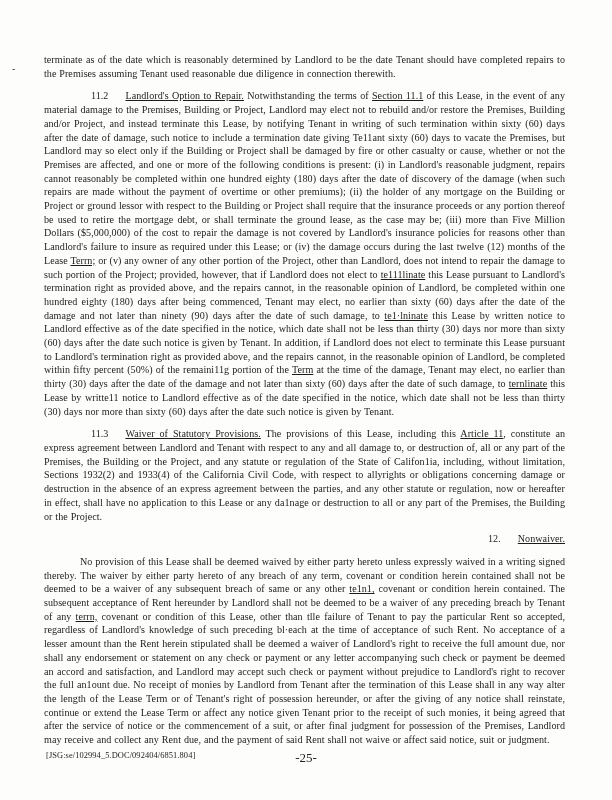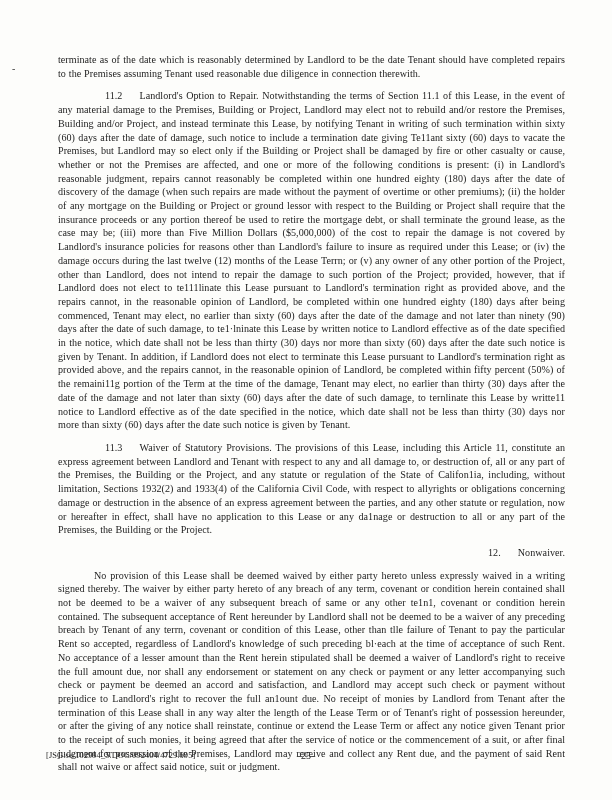--- a/index.html
+++ b/index.html
@@ -15,49 +15,49 @@
   }
   .content {
     position:absolute; left:44px; top:53px; width:521px;
     color:#1c1c1c;
     font-size:10.1px;
     line-height:13.7px;
     text-align:justify;
     letter-spacing:0.04px;
     word-spacing:0.3px;
   }
-  .content p { margin:0 0 9px 14px; }
+  .content p { margin:0 0 9px 0; }
   .p-cont    { }
   .p-section { text-indent:47px; }
   .p-heading { text-indent:10px; text-align:right; margin:3px 0 12px 0; }
   .p-body    { text-indent:36px; margin-bottom:0; }
-  .u   { text-underline-offset:1px; }
+  .u   { text-decoration:underline; text-underline-offset:1px; }
   .gap { display:inline-block; width:17px; }
   .margin-mark {
     position:absolute; left:12px; top:63px;
     font-size:10px; color:#3a3a3a;
   }
   .footer-docref {
     position:absolute; left:46px; top:751px;
     font-size:8.4px; color:#222; letter-spacing:0.1px;
   }
   .footer-page {
     position:absolute; left:0; top:750px; width:612px;
-    text-align:center; font-size:10px; color:#222;
+    text-align:center; font-size:13px; color:#222;
   }
 </style>
 </head>
 <body style="background: rgb(253, 253, 251);">
 
 <div class="page">
   <span class="margin-mark">-</span>
 
   <main class="content" style="color: rgb(28, 28, 28);">
       <p class="p-cont"><span>terminate as of the date which is reasonably determined by Landlord to be the date Tenant should have completed repairs to the Premises assuming Tenant used reasonable due diligence in connection therewith.</span></p>
       <p class="p-section"><span>11.2</span><span class="gap"></span><span class="u">Landlord's Option to Repair.</span><span>  Notwithstanding the terms of </span><span class="u">Section 11.1</span><span> of this Lease, in the event of any material damage to the Premises, Building or Project, Landlord may elect not to rebuild and/or restore the Premises, Building and/or Project, and instead terminate this Lease, by notifying Tenant in writing of such termination within sixty (60) days after the date of damage, such notice to include a termination date giving Te11ant sixty (60) days to vacate the Premises, but Landlord may so elect only if the Building or Project shall be damaged by fire or other casualty or cause, whether or not the Premises are affected, and one or more of the following conditions is present: (i) in Landlord's reasonable judgment, repairs cannot reasonably be completed within one hundred eighty (180) days after the date of discovery of the damage (when such repairs are made without the payment of overtime or other premiums); (ii) the holder of any mortgage on the Building or Project or ground lessor with respect to the Building or Project shall require that the insurance proceeds or any portion thereof be used to retire the mortgage debt, or shall terminate the ground lease, as the case may be; (iii) more than Five Million Dollars ($5,000,000) of the cost to repair the damage is not covered by Landlord's insurance policies for reasons other than Landlord's failure to insure as required under this Lease; or (iv) the damage occurs during the last twelve (12) months of the Lease </span><span class="u">Terrn;</span><span> or (v) any owner of any other portion of the Project, other than Landlord, does not intend to repair the damage to such portion of the Project; provided, however, that if Landlord does not elect to </span><span class="u">te111linate</span><span> this Lease pursuant to Landlord's termination right as provided above, and the repairs cannot, in the reasonable opinion of Landlord, be completed within one hundred eighty (180) days after being commenced, Tenant may elect, no earlier than sixty (60) days after the date of the damage and not later than ninety (90) days after the date of such damage, to </span><span class="u">te1·lninate</span><span> this Lease by written notice to Landlord effective as of the date specified in the notice, which date shall not be less than thirty (30) days nor more than sixty (60) days after the date such notice is given by Tenant.   In addition, if Landlord does not elect to terminate this Lease pursuant to Landlord's termination right as provided above, and the repairs cannot, in the reasonable opinion of Landlord, be completed within fifty percent (50%) of the remaini11g portion of the </span><span class="u">Term</span><span> at the time of the damage, Tenant may elect, no earlier than thirty (30) days after the date of the damage and not later than sixty (60) days after the date of such damage, to </span><span class="u">ternlinate</span><span> this Lease by writte11 notice to Landlord effective as of the date specified in the notice, which date shall not be less than thirty (30) days nor more than sixty (60) days after the date such notice is given by Tenant.</span></p>
       <p class="p-section"><span>11.3</span><span class="gap"></span><span class="u">Waiver of Statutory Provisions.</span><span>  The provisions of this Lease, including this </span><span class="u">Article 11</span><span>, constitute an express agreement between Landlord and Tenant with respect to any and all damage to, or destruction of, all or any part of the Premises, the Building or the Project, and any statute or regulation of the State of Califon1ia, including, without limitation, Sections 1932(2) and 1933(4) of the California Civil Code, with respect to allyrights or obligations concerning damage or destruction in the absence of an express agreement between the parties, and any other statute or regulation, now or hereafter in effect, shall have no application to this Lease or any da1nage or destruction to all or any part of the Premises, the Building or the Project.</span></p>
       <p class="p-heading"><span>12.</span><span class="gap"></span><span class="u">Nonwaiver.</span></p>
       <p class="p-body"><span>No provision of this Lease shall be deemed waived by either party hereto unless expressly waived in a writing signed thereby.   The waiver by either party hereto of any breach of any term, covenant or condition herein contained shall not be deemed to be a waiver of any subsequent breach of same or any other </span><span class="u">te1n1,</span><span> covenant or condition herein contained.   The subsequent acceptance of Rent hereunder by Landlord shall not be deemed to be a waiver of any preceding breach by Tenant of any </span><span class="u">terrn,</span><span> covenant or condition of this Lease, other than tlle failure of Tenant to pay the particular Rent so accepted, regardless of Landlord's knowledge of such preceding bl·each at the time of acceptance of such Rent.   No acceptance of a lesser amount than the Rent herein stipulated shall be deemed a waiver of Landlord's right to receive the full amount due, nor shall any endorsement or statement on any check or payment or any letter accompanying such check or payment be deemed an accord and satisfaction, and Landlord may accept such check or payment without prejudice to Landlord's right to recover the full an1ount due.   No receipt of monies by Landlord from Tenant after the termination of this Lease shall in any way alter the length of the Lease Term or of Tenant's right of possession hereunder, or after the giving of any notice shall reinstate, continue or extend the Lease Term or affect any notice given Tenant prior to the receipt of such monies, it being agreed that after the service of notice or the commencement of a suit, or after final judgment for possession of the Premises, Landlord may receive and collect any Rent due, and the payment of said Rent shall not waive or affect said notice, suit or judgment.</span></p>
     </main>
 
-  <span class="footer-docref">[JSG:se/102994_5.DOC/092404/4729.695]</span>
+  <span class="footer-docref">[JSG:se/102994_5.DOC/092404/6851.804]</span>
   <span class="footer-page">-25-</span>
 </div>
 
 </body></html>

